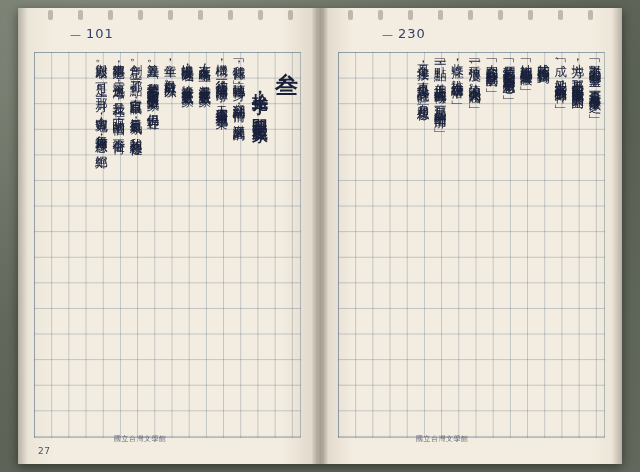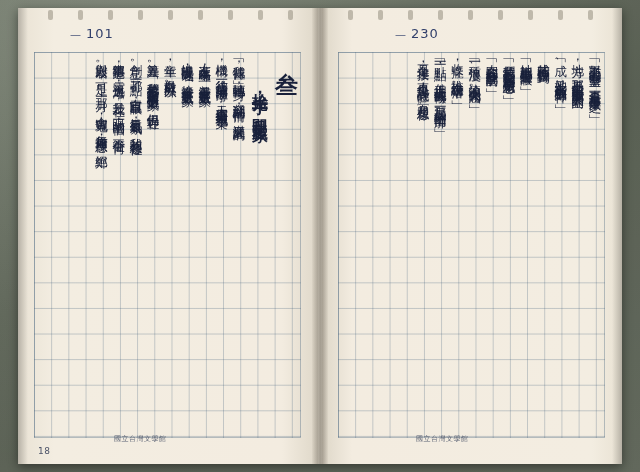--- a/index.html
+++ b/index.html
@@ -92,21 +92,21 @@
     color: #32406b;
     letter-spacing: 1px;
   }
   .pagenum .dash {
     display: inline-block;
     color: #49557a;
     margin-right: 4px;
     font-size: 11px;
   }
   .pagenum-left  { left: 52px; }
-  .pagenum-right { left: 377px; }
+  .pagenum-right { left: 364px; }
   
   .footmark {
     position: absolute;
     bottom: 20px;
     font-size: 7px;
     color: #5d6475;
     letter-spacing: .5px;
   }
   .footmark-page-l { left: 20px; bottom: 8px; font-size: 9px; color:#4a5166; }
   .footmark-grid-l { left: 96px; }
@@ -220,20 +220,20 @@
       <div class="col">式的種作說做得到。</div>
       <div class="col">「她把她疊疊量海眼。」</div>
       <div class="col">「我們根本是在宮廟創新榜蘭威士忌。」</div>
       <div class="col">「肉在的好在說什麼的？」</div>
       <div class="col">「一種浪漫、流浪的文化內涵。」</div>
       <div class="col">收攏，推說在紛紛落下。」</div>
       <div class="col">「一點一點，伸手去捉他的時候，那是一個空的輪廓。」</div>
       <div class="col">不是連接，也不是設計觀念，而是想像。</div>
     </div>
 
-    <div class="footmark footmark-page-l">18</div>
+    <div class="footmark footmark-page-l">27</div>
     <div class="footmark footmark-grid-l">國立台灣文學館</div>
     <div class="footmark footmark-grid-r">國立台灣文學館</div>
 
     <div class="edge-shadow-l"></div>
     <div class="edge-shadow-r"></div>
   </div>
 </div>
 
 </body></html>

